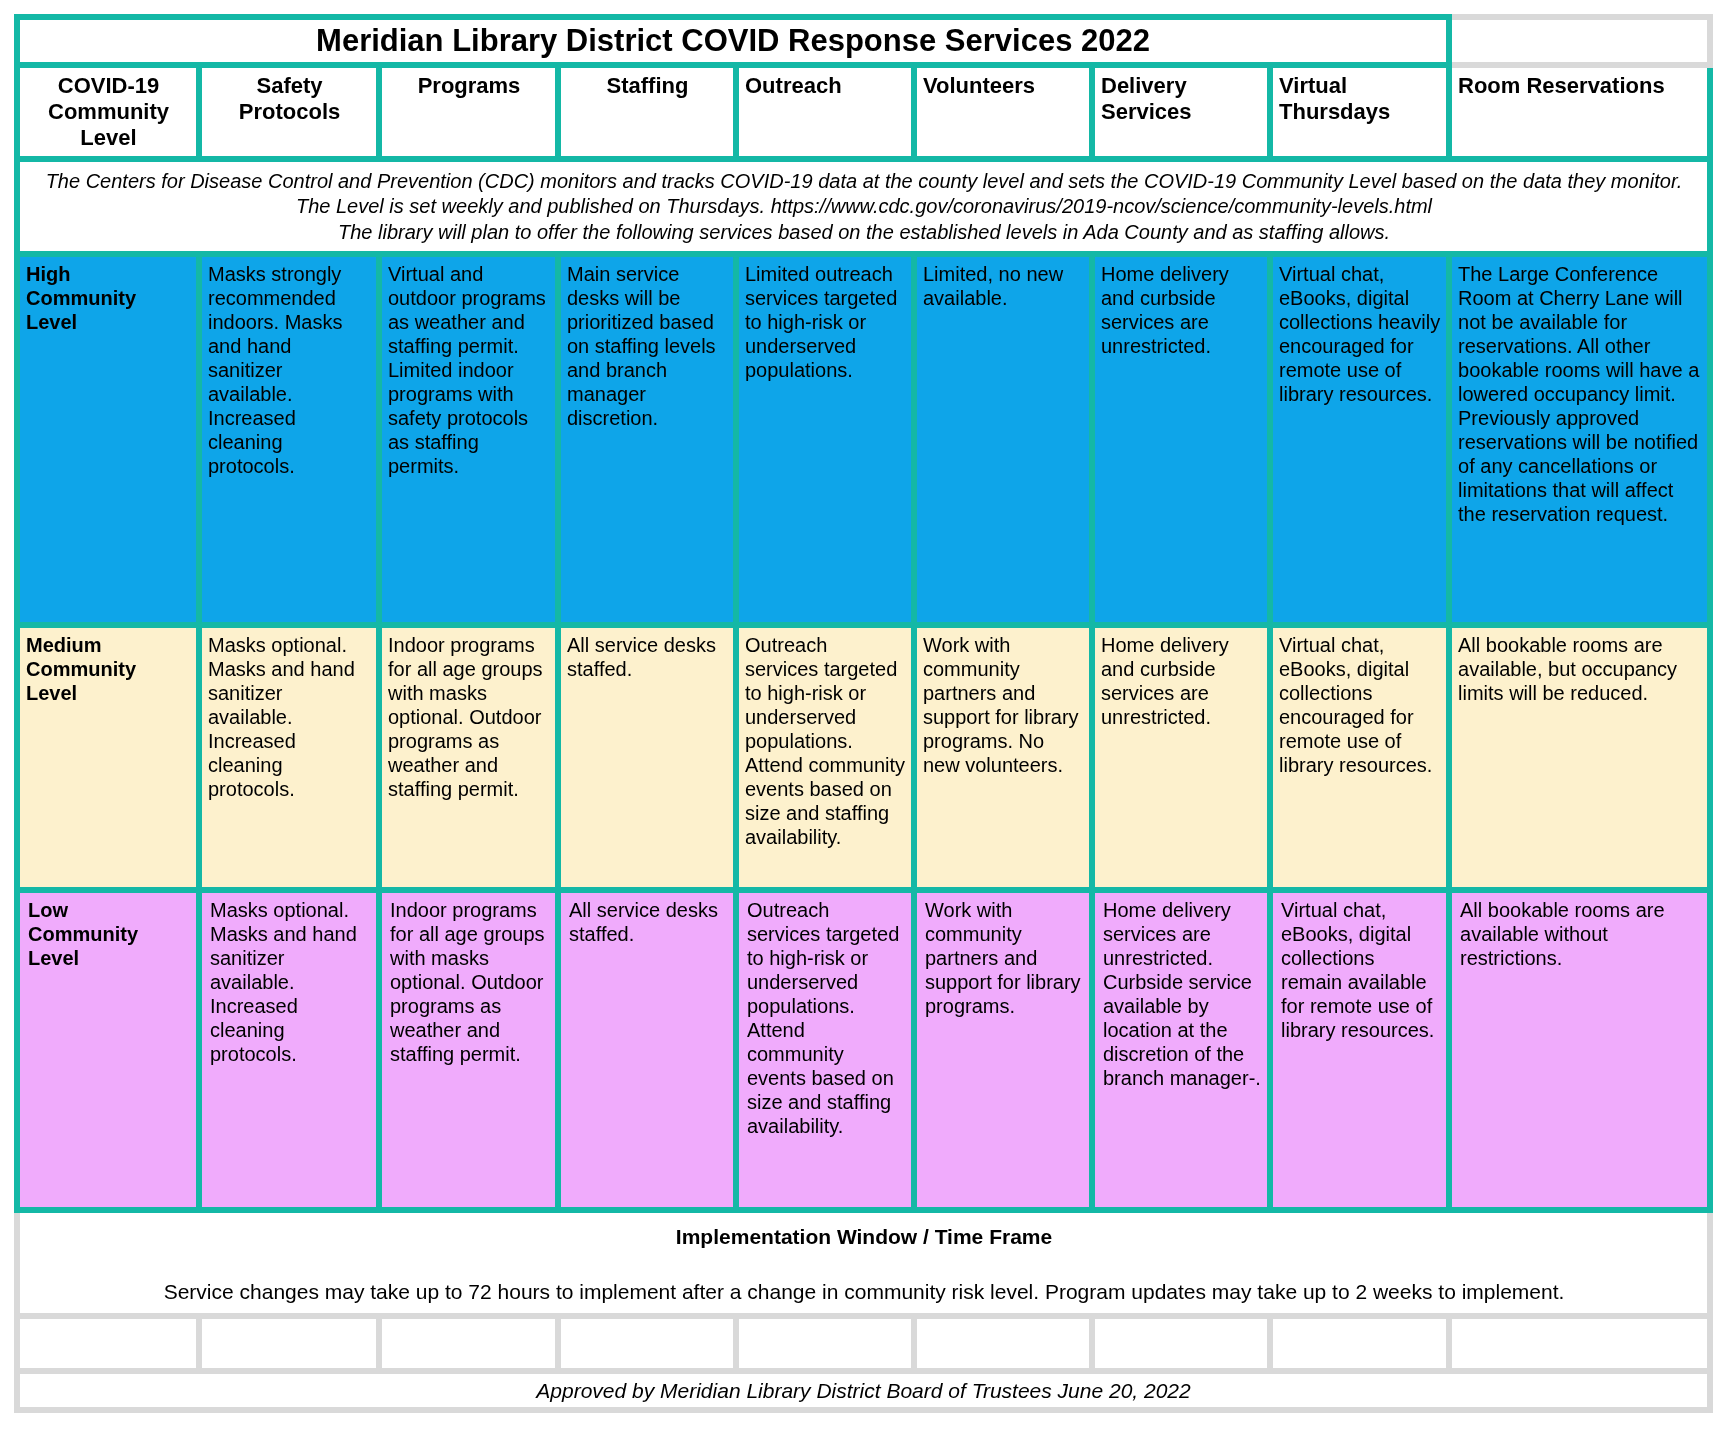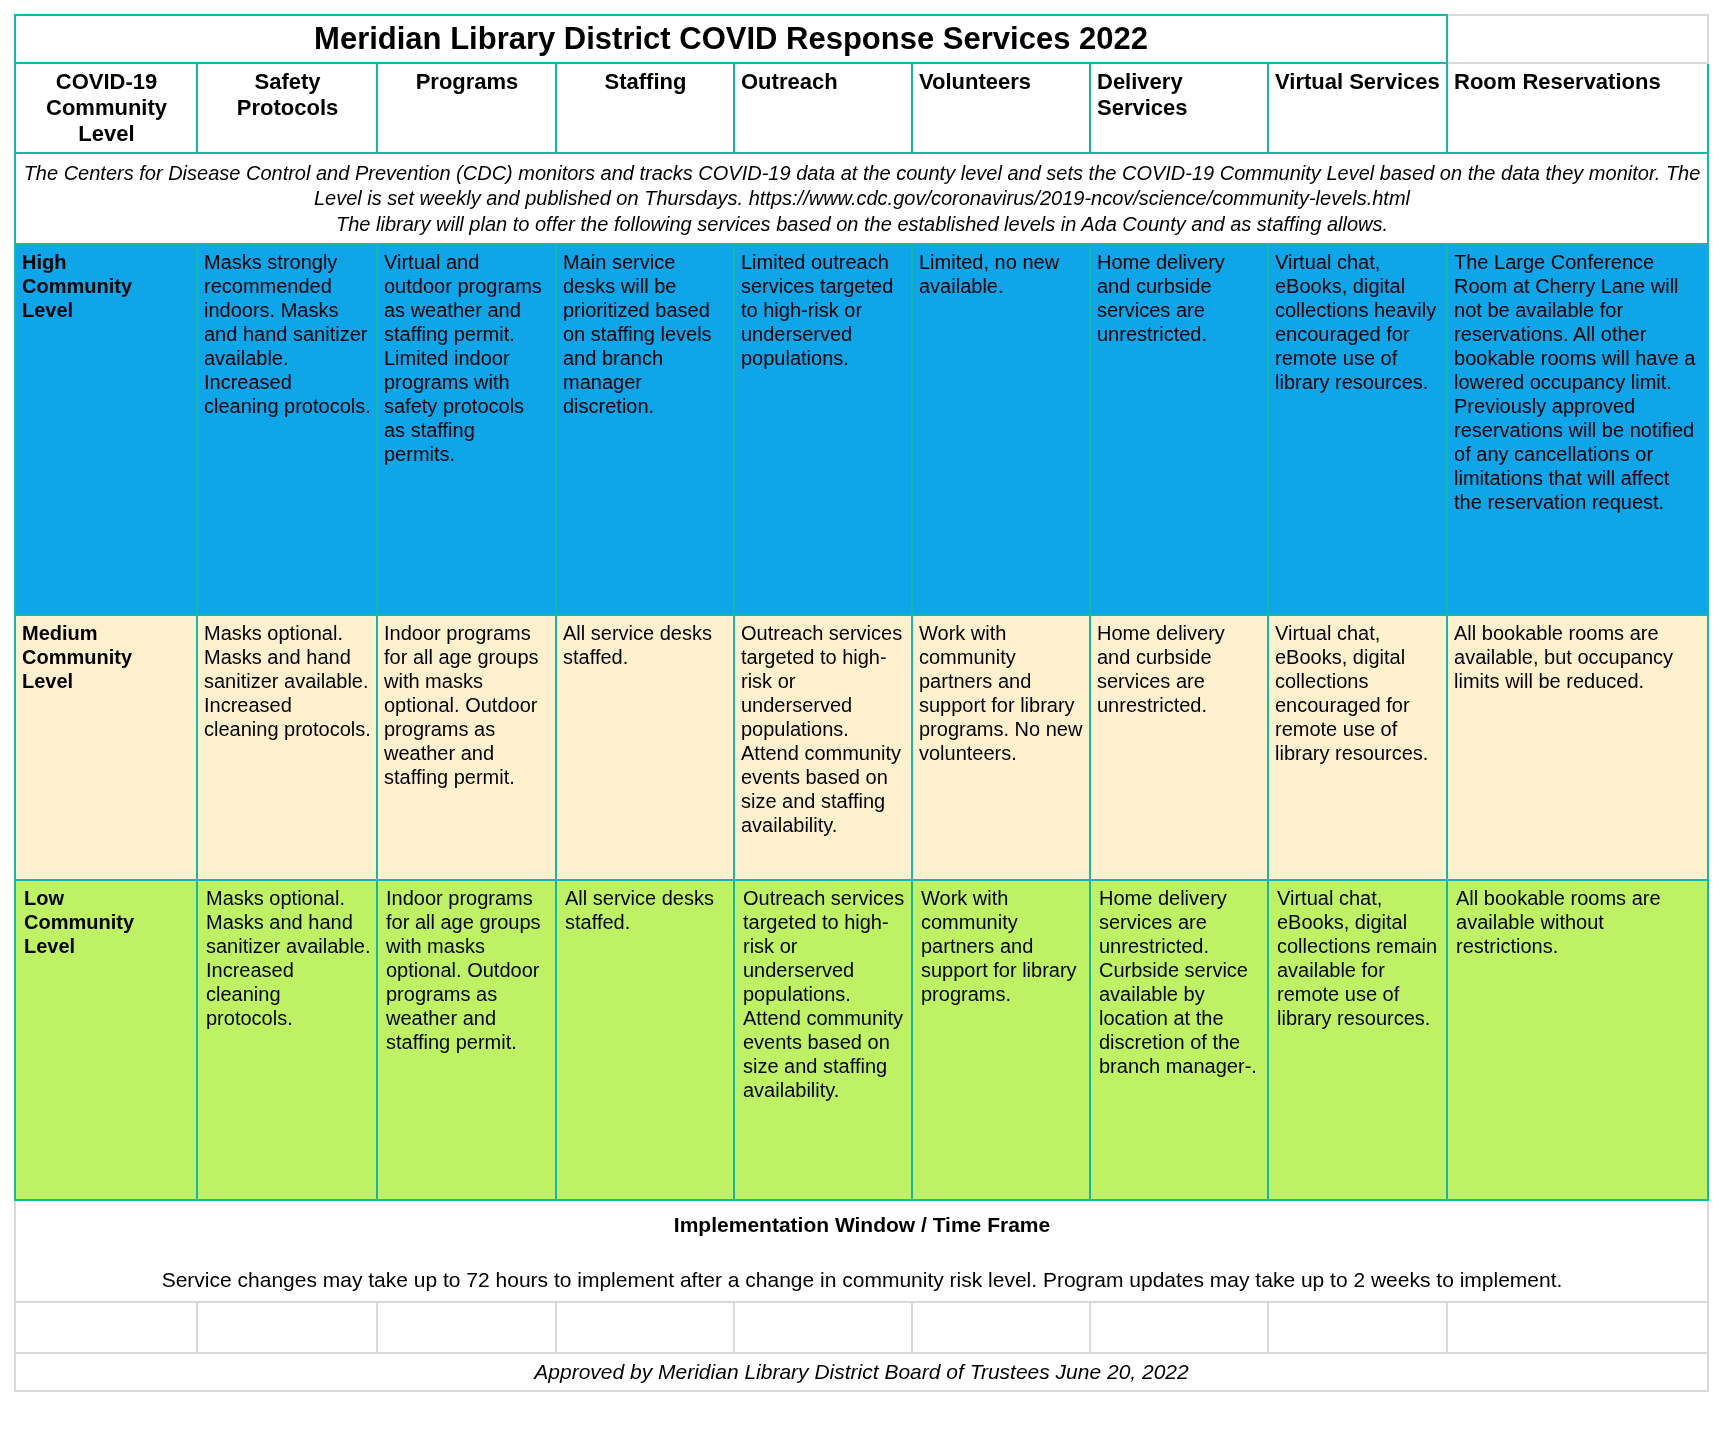--- a/index.html
+++ b/index.html
@@ -7,21 +7,21 @@
     width:1721px;height:1432px;position:relative;
     font-family:"Liberation Sans","DejaVu Sans",sans-serif;
     color:#000;
   }
   table.doc{
     position:absolute;left:14px;top:14px;
     border-collapse:collapse;table-layout:fixed;
     width:1693px;
   }
   td{
-    border:2px solid #14b8a6;
+    border:6px solid #14b8a6;
     vertical-align:top;
     padding:5px 5px 5px 6px;
     font-size:20px;line-height:1.2;
     white-space:pre-line;
     overflow:hidden;
     word-wrap:break-word;
   }
   td.title-cell{
     text-align:center;vertical-align:middle;
     font-size:31px;font-weight:bold;line-height:1.1;
@@ -31,21 +31,21 @@
     border-color:#d9d9d9;background:#fff;
   }
   td.colhead{font-weight:bold;font-size:22px;line-height:1.18;}
   td.colhead.center{text-align:center;}
   td.note-cell{
     font-style:italic;text-align:center;
     font-size:20px;line-height:1.28;padding-top:7px;margin-top:24px;
   }
   tr.row-high td{background:#0ea5e9;}
   tr.row-medium td{background:#fdf1cd;}
-  tr.row-low td{background:#bef264;padding-left:8px;}
+  tr.row-low td{background:#f0abfc;padding-left:8px;}
   td.level-cell{font-weight:bold;}
   tr.bottom-row td{
     border-color:#d9d9d9;background:#fff;white-space:normal;
   }
   tr.impl-row td{border-top:2px solid #9a9a9a;text-align:center;}
   .impl-heading{font-weight:bold;font-size:21px;margin:6px 0 0 0;}
   .impl-text{font-size:21px;margin:30px 0 4px 0;}
   td.approved-cell{
     font-style:italic;text-align:center;font-size:21px;
     vertical-align:middle;padding:4px;
@@ -75,21 +75,21 @@
   </tr>
 
   <tr style="height:68px">
     <td class="colhead center">COVID-19 Community Level</td>
     <td class="colhead center">Safety Protocols</td>
     <td class="colhead center">Programs</td>
     <td class="colhead center">Staffing</td>
     <td class="colhead">Outreach</td>
     <td class="colhead">Volunteers</td>
     <td class="colhead">Delivery Services</td>
-    <td class="colhead">Virtual Services</td>
+    <td class="colhead">Virtual Thursdays</td>
     <td class="colhead">Room Reservations</td>
   </tr>
 
   <tr style="height:80px">
     <td class="note-cell" colspan="9">The Centers for Disease Control and Prevention (CDC) monitors and tracks COVID-19 data at the county level and sets the COVID-19 Community Level based on the data they monitor. The Level is set weekly and published on Thursdays. https://www.cdc.gov/coronavirus/2019-ncov/science/community-levels.html
 The library will plan to offer the following services based on the established levels in Ada County and as staffing allows.</td>
   </tr>
 
   <tr class="row-high" style="height:371px">
     <td class="level-cell">High

